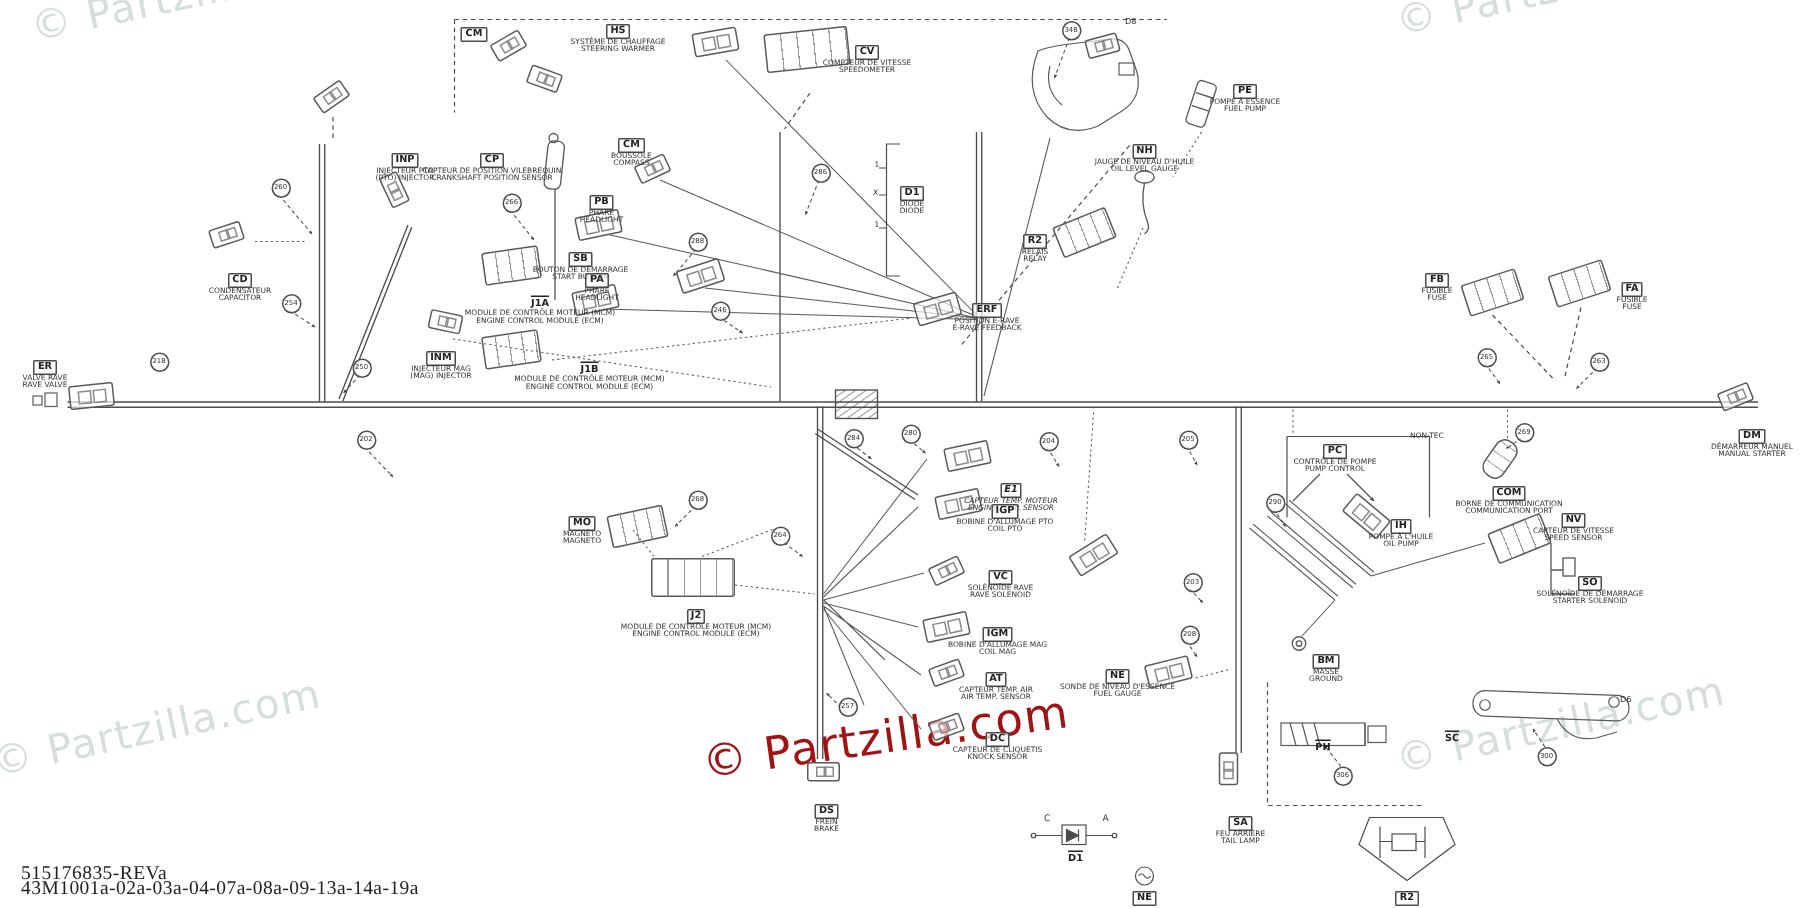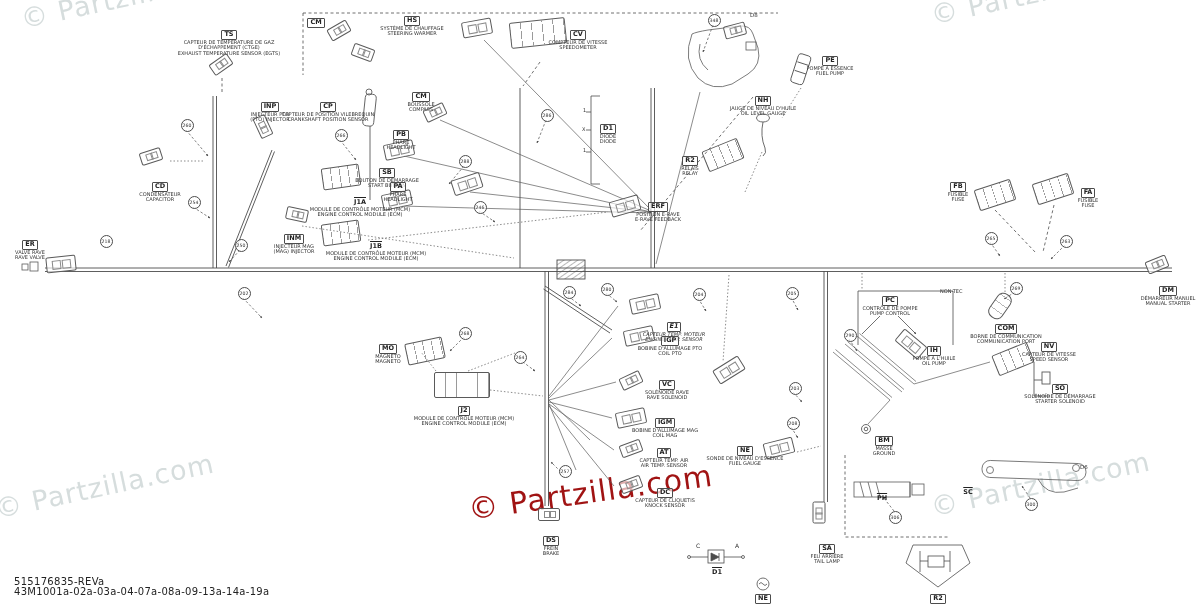--- a/index.html
+++ b/index.html
@@ -27,21 +27,21 @@
   .icon.plug::after{content:"";position:absolute;right:3px;top:2px;bottom:2px;width:5px;border:0.7px solid #8a8a8a;}
   .icon.pluglg{width:30px;height:16px;border-radius:2px;}
   .icon.pluglg::before{content:"";position:absolute;left:5px;top:2.5px;bottom:2.5px;width:7px;border:0.7px solid #8a8a8a;}
   .icon.pluglg::after{content:"";position:absolute;right:4px;top:2.5px;bottom:2.5px;width:7px;border:0.7px solid #8a8a8a;}
   .icon.module{width:38px;height:22px;border-radius:2px;
       background:repeating-linear-gradient(90deg,transparent 0 8px,#9a9a9a 8px 8.8px);}
   .icon.modulelg{width:56px;height:26px;border-radius:2px;
       background:repeating-linear-gradient(90deg,transparent 0 10px,#9a9a9a 10px 10.8px);}
   .icon.cyl{width:16px;height:28px;border-radius:7px;
       background:repeating-linear-gradient(0deg,transparent 0 7px,#b5b5b5 7px 7.8px);}
-  .footer{position:absolute;left:14px;bottom:8px;font-size:10px;line-height:10px;color:#222;letter-spacing:.3px;}
+  .footer{position:absolute;left:14px;bottom:8px;font-size:13px;line-height:10px;color:#222;letter-spacing:.3px;font-family:Liberation Serif, serif;}
 </style>
 </head>
 <body>
 
 <div class="canvas">
 
   <div id="watermarks" class="layer">
       <div class="wm" style="left: 18px; top: 4px; transform: rotate(-12deg);">© Partzilla.com</div>
       <div class="wm" style="left: 928px; top: 0px; transform: rotate(-12deg);">© Partzilla.com</div>
       <div class="wm" style="left: -8px; top: 494px; transform: rotate(-12deg);">© Partzilla.com</div>
@@ -244,33 +244,32 @@
       <div class="icon plug" style="left: 620px; top: 478px; transform: rotate(-20deg);"></div>
       <div class="icon pluglg" style="left: 714px; top: 362px; transform: rotate(-32deg);"></div>
       <div class="icon pluglg" style="left: 764px; top: 440px; transform: rotate(-14deg);"></div>
       <div class="icon plug" style="left: 808px; top: 506px; transform: rotate(90deg);"></div>
       <div class="icon plug" style="left: 538px; top: 508px; transform: rotate(0deg);"></div>
       <div class="icon plug" style="left: 328px; top: 24px; transform: rotate(-30deg);"></div>
       <div class="icon plug" style="left: 352px; top: 46px; transform: rotate(20deg);"></div>
       <div class="icon plug" style="left: 724px; top: 24px; transform: rotate(-15deg);"></div>
     </div>
   <div id="components" class="layer">
-      <div class="comp" style="left: 164px; top: 28px; width: 130px;"><span class="code">TS</span><div class="fr">CAPTEUR DE TEMPÉRATURE DE GAZ D'ÉCHAPPEMENT (CTGE)</div><div class="en">EXHAUST TEMPERATURE SENSOR (EGTS)</div></div>
       <div class="comp" style="left: 373px; top: 14px; width: 78px;"><span class="code">HS</span><div class="fr">SYSTÈME DE CHAUFFAGE</div><div class="en">STEERING WARMER</div></div>
       <div class="comp" style="left: 347px; top: 166px; width: 80px;"><span class="code">SB</span><div class="fr">BOUTON DE DÉMARRAGE</div><div class="en">START BUTTON</div></div>
       <div class="comp" style="left: 391px; top: 90px; width: 60px;"><span class="code">CM</span><div class="fr">BOUSSOLE</div><div class="en">COMPASS</div></div>
       <div class="comp" style="left: 376px; top: 128px; width: 50px;"><span class="code">PB</span><div class="fr">PHARE</div><div class="en">HEADLIGHT</div></div>
       <div class="comp" style="left: 373px; top: 180px; width: 50px;"><span class="code">PA</span><div class="fr">PHARE</div><div class="en">HEADLIGHT</div></div>
       <div class="comp" style="left: 235px; top: 100px; width: 70px;"><span class="code">INP</span><div class="fr">INJECTEUR PTO</div><div class="en">(PTO) INJECTOR</div></div>
       <div class="comp" style="left: 275.5px; top: 100px; width: 105px;"><span class="code">CP</span><div class="fr">CAPTEUR DE POSITION VILEBREQUIN</div><div class="en">CRANKSHAFT POSITION SENSOR</div></div>
       <div class="comp" style="left: 125px; top: 180px; width: 70px;"><span class="code">CD</span><div class="fr">CONDENSATEUR</div><div class="en">CAPACITOR</div></div>
       <div class="comp" style="left: 4px; top: 238px; width: 52px;"><span class="code">ER</span><div class="fr">VALVE RAVE</div><div class="en">RAVE VALVE</div></div>
       <div class="comp" style="left: 258px; top: 232px; width: 72px;"><span class="code">INM</span><div class="fr">INJECTEUR MAG</div><div class="en">(MAG) INJECTOR</div></div>
       <div class="comp" style="left: 305px; top: 196px; width: 110px;"><span class="code plain">J1A</span><div class="fr">MODULE DE CONTRÔLE MOTEUR (MCM)</div><div class="en">ENGINE CONTROL MODULE (ECM)</div></div>
-      <div class="comp" style="left: 321px; top: 240px; width: 110px;"><span class="code plain">J1B</span><div class="fr">MODULE DE CONTRÔLE MOTEUR (MCM)</div><div class="en">ENGINE CONTROL MODULE (ECM)</div></div>
+      <div class="comp" style="left: 338px; top: 240px; width: 110px;"><span class="code plain">J1B</span><div class="fr">MODULE DE CONTRÔLE MOTEUR (MCM)</div><div class="en">ENGINE CONTROL MODULE (ECM)</div></div>
       <div class="comp" style="left: 543px; top: 28px; width: 70px;"><span class="code">CV</span><div class="fr">COMPTEUR DE VITESSE</div><div class="en">SPEEDOMETER</div></div>
       <div class="comp" style="left: 588px; top: 122px; width: 40px;"><span class="code">D1</span><div class="fr">DIODE</div><div class="en">DIODE</div></div>
       <div class="comp" style="left: 723px; top: 94px; width: 80px;"><span class="code">NH</span><div class="fr">JAUGE DE NIVEAU D'HUILE</div><div class="en">OIL LEVEL GAUGE</div></div>
       <div class="comp" style="left: 800px; top: 54px; width: 60px;"><span class="code">PE</span><div class="fr">POMPE À ESSENCE</div><div class="en">FUEL PUMP</div></div>
       <div class="comp" style="left: 665px; top: 154px; width: 50px;"><span class="code">R2</span><div class="fr">RELAIS</div><div class="en">RELAY</div></div>
       <div class="comp" style="left: 621px; top: 200px; width: 74px;"><span class="code">ERF</span><div class="fr">POSITION E-RAVE</div><div class="en">E-RAVE FEEDBACK</div></div>
       <div class="comp" style="left: 938px; top: 180px; width: 40px;"><span class="code">FB</span><div class="fr">FUSIBLE</div><div class="en">FUSE</div></div>
       <div class="comp" style="left: 1068px; top: 186px; width: 40px;"><span class="code">FA</span><div class="fr">FUSIBLE</div><div class="en">FUSE</div></div>
       <div class="comp" style="left: 1138px; top: 284px; width: 60px;"><span class="code">DM</span><div class="fr">DÉMARREUR MANUEL</div><div class="en">MANUAL STARTER</div></div>
       <div class="comp" style="left: 956px; top: 322px; width: 100px;"><span class="code">COM</span><div class="fr">BORNE DE COMMUNICATION</div><div class="en">COMMUNICATION PORT</div></div>

